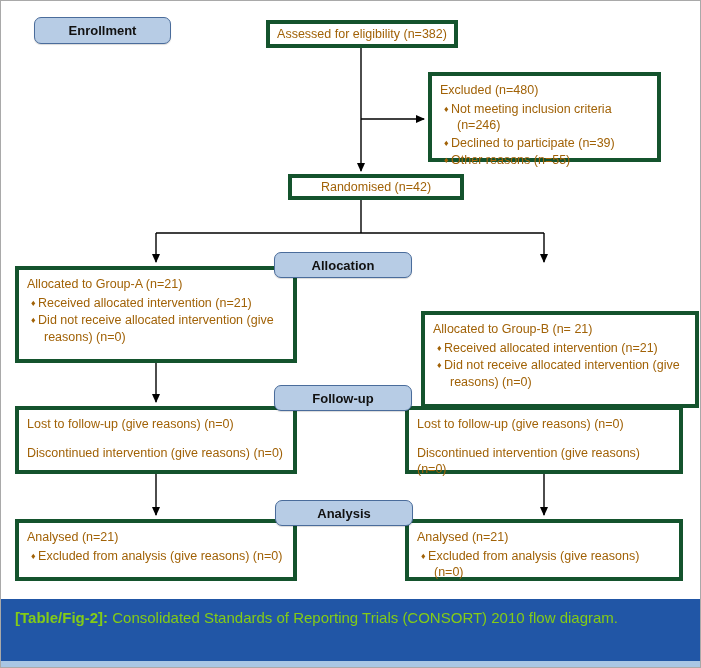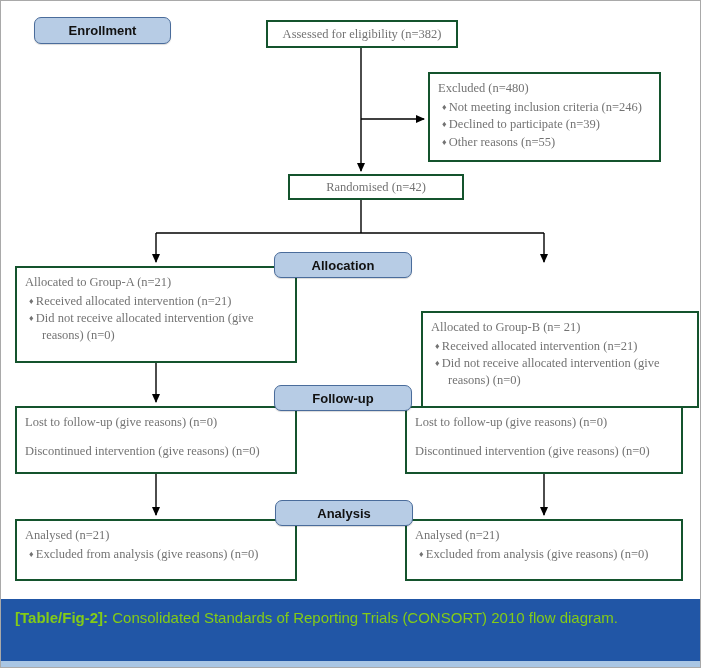--- a/index.html
+++ b/index.html
@@ -5,24 +5,23 @@
   html,body { margin:0; padding:0; background:#fff; }
   #figure {
     position:relative; width:701px; height:668px;
     font-family:"Liberation Sans", sans-serif;
     border:1px solid #a9a9a9; box-sizing:border-box;
     background:#fff; overflow:hidden;
   }
   #connectors { position:absolute; left:0; top:0; width:701px; height:668px; pointer-events:none; z-index:1; }
 
   .node {
-    position:absolute; background:#fff; border:2px solid #14532d;
-    box-sizing:border-box; color:#737373; font-size:12.5px; line-height:1.32;
+    position:absolute; background:#fff; border:4px solid #14532d;
+    box-sizing:border-box; color:#a16207; font-size:12.5px; line-height:1.32;
     z-index:2;
-    font-family:Liberation Serif, serif;
   }
   .node.center-text { display:flex; align-items:center; justify-content:center; text-align:center; }
   .node.padded { padding:6px 8px; }
 
   .badge {
     position:absolute; background:#b7cce5; border:1px solid #4a6c9b;
     border-radius:7px; box-sizing:border-box; z-index:5;
     display:flex; align-items:center; justify-content:center;
     font-size:13px; font-weight:bold; color:#111;
     box-shadow:0 1px 1px rgba(0,0,0,0.15);

